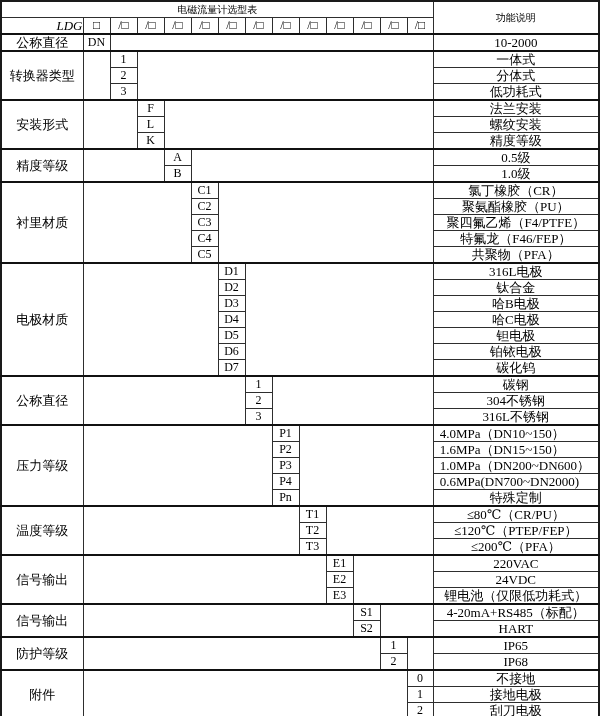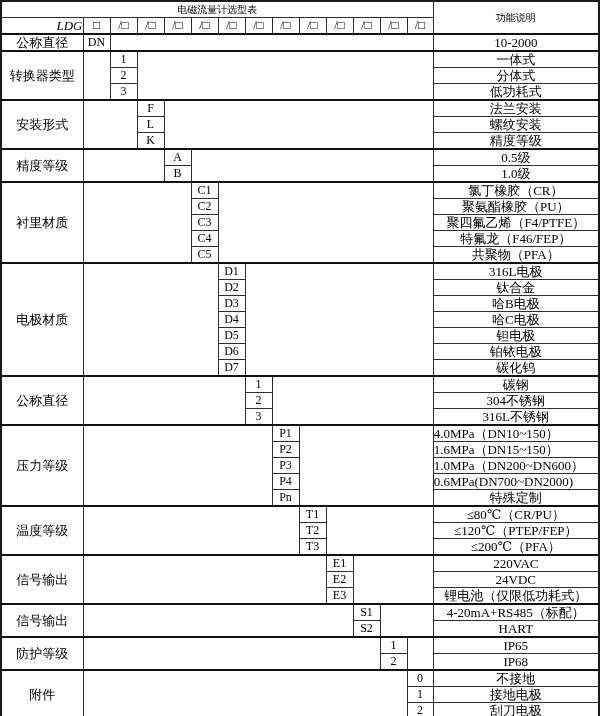--- a/index.html
+++ b/index.html
@@ -9,21 +9,21 @@
             border:2px solid #1a1a1a;}
   td{border:1px solid #2e2e2e;padding:0;text-align:center;vertical-align:middle;
      font-size:13px;line-height:15px;white-space:nowrap;overflow:hidden;}
   tr{height:16px;}
   td.title-cell{font-size:10px;}
   td.fn-header{font-size:10px;}
   td.ldg-cell{text-align:right;padding-left:8px;font-size:13px;font-style:italic;}
   td.box-cell{font-size:12px;}
   td.code-cell{font-size:12px;}
   td.label-cell{font-size:13px;}
-  td.desc-left{text-align:left;padding-left:0;}
+  td.desc-left{text-align:left;padding-left:6px;}
   tr.sec-start > td{border-top:2px solid #111;}
 </style>
 </head>
 <body>
 
 <table id="sel">
   <colgroup id="cols">
       <col style="width: 82px;">
       <col style="width: 27px;">
       <col style="width: 27px;">

